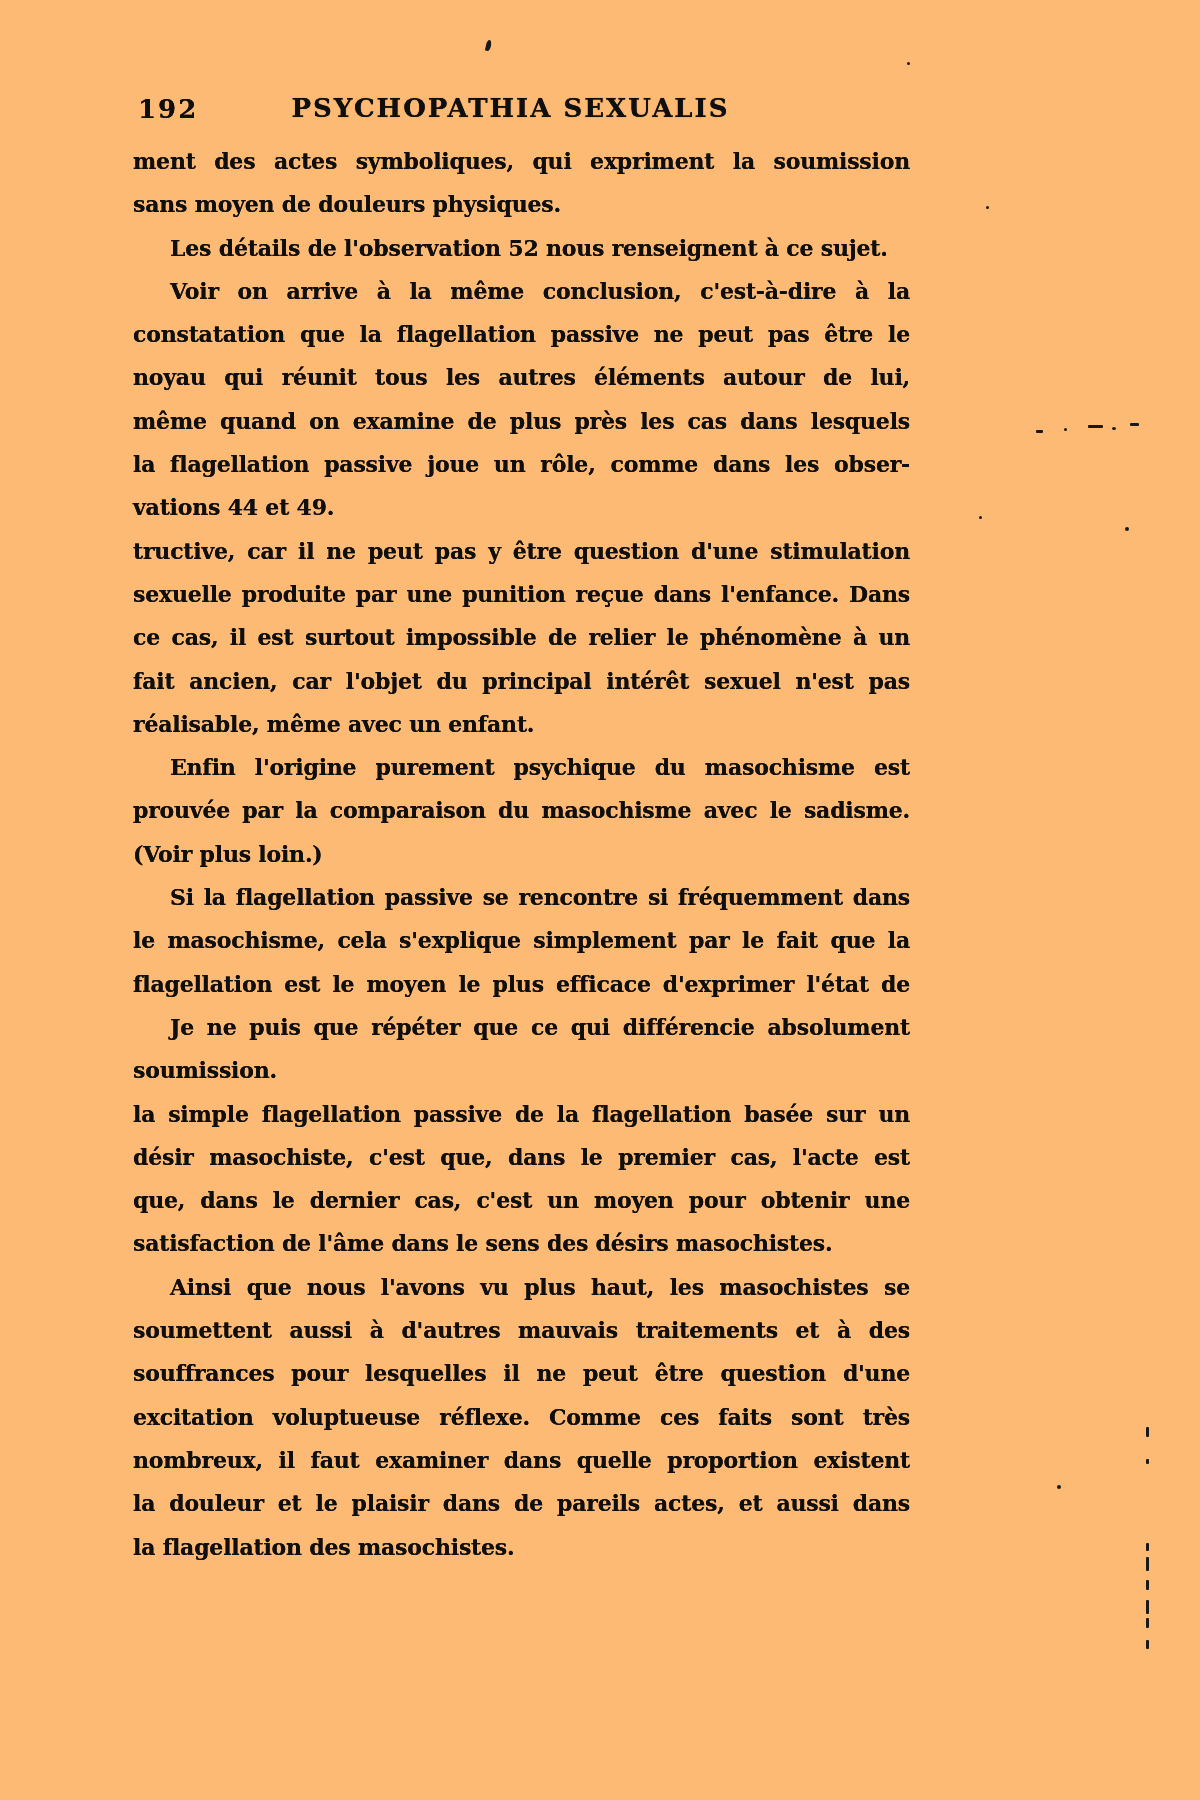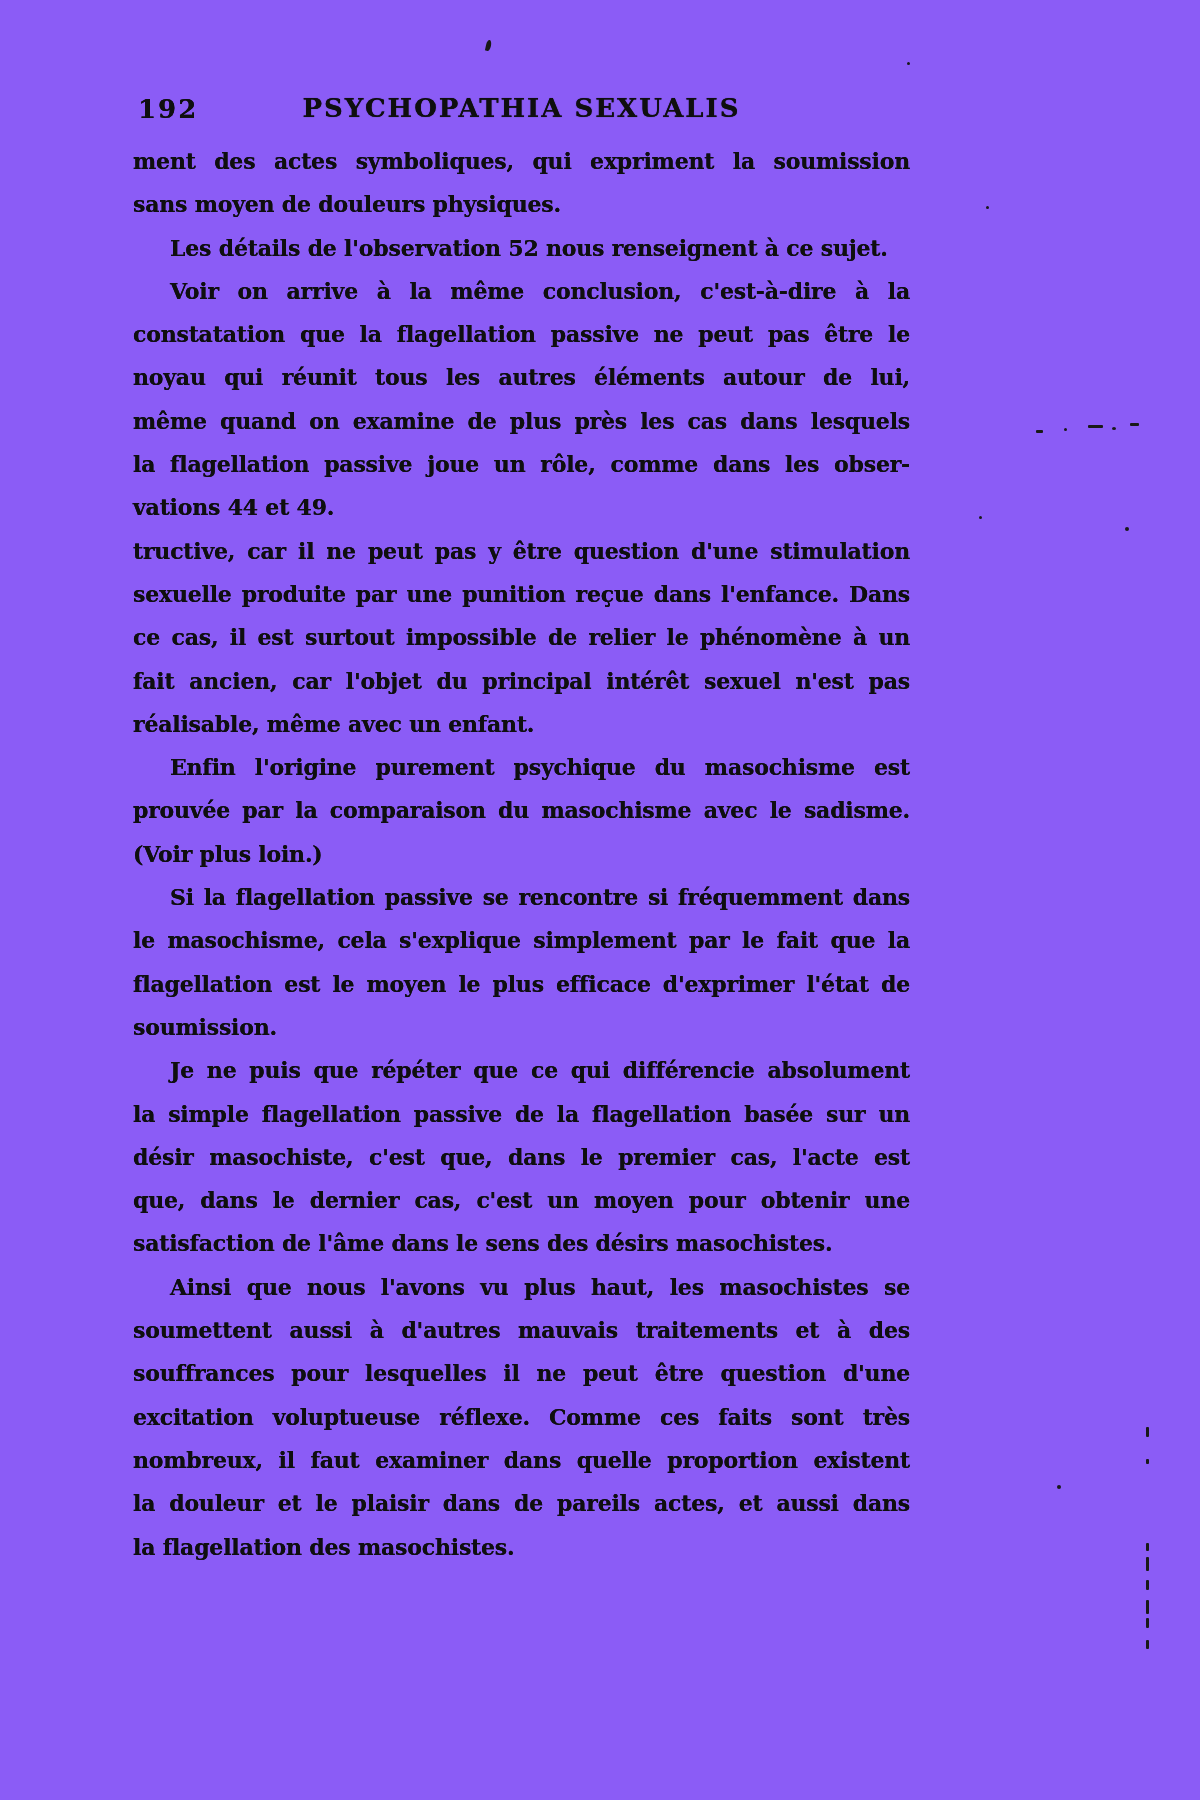--- a/index.html
+++ b/index.html
@@ -1,37 +1,37 @@
 <!DOCTYPE html>
 <html><head>
 <meta charset="utf-8">
 <style>
   html, body { margin: 0; padding: 0; background: #e8e8e8; }
   .page {
     position: relative;
     width: 1200px;
     height: 1800px;
-    background: #8b5cf6;
+    background: #fdba74;
     overflow: hidden;
     font-family: "DejaVu Serif", serif;
     color: #0f0f0f;
   }
   
   .pagenum {
     position: absolute;
     left: 138px;
     top: 94px;
     font-weight: 700;
     font-size: 26px;
     letter-spacing: 2px;
     text-shadow: 0 0 0.6px rgba(0,0,0,.85);
   }
   .running-title {
     position: absolute;
-    left: 133px;
+    left: 122px;
     top: 93px;
     width: 777px;
     text-align: center;
     font-weight: 700;
     font-size: 26px;
     letter-spacing: 2px;
     text-shadow: 0 0 0.7px rgba(0,0,0,.9);
     white-space: nowrap;
   }
   
@@ -86,22 +86,22 @@
       <div class="line">sexuelle produite par une punition reçue dans l'enfance. Dans</div>
       <div class="line">ce cas, il est surtout impossible de relier le phénomène à un</div>
       <div class="line">fait ancien, car l'objet du principal intérêt sexuel n'est pas</div>
       <div class="line end">réalisable, même avec un enfant.</div>
       <div class="line indent">Enfin l'origine purement psychique du masochisme est</div>
       <div class="line">prouvée par la comparaison du masochisme avec le sadisme.</div>
       <div class="line end">(Voir plus loin.)</div>
       <div class="line indent">Si la flagellation passive se rencontre si fréquemment dans</div>
       <div class="line">le masochisme, cela s'explique simplement par le fait que la</div>
       <div class="line">flagellation est le moyen le plus efficace d'exprimer l'état de</div>
+      <div class="line indent">Je ne puis que répéter que ce qui différencie absolument</div>
       <div class="line end">soumission.</div>
-      <div class="line indent">Je ne puis que répéter que ce qui différencie absolument</div>
       <div class="line">la simple flagellation passive de la flagellation basée sur un</div>
       <div class="line">désir masochiste, c'est que, dans le premier cas, l'acte est</div>
       <div class="line">que, dans le dernier cas, c'est un moyen pour obtenir une</div>
       <div class="line end">satisfaction de l'âme dans le sens des désirs masochistes.</div>
       <div class="line indent">Ainsi que nous l'avons vu plus haut, les masochistes se</div>
       <div class="line">soumettent aussi à  d'autres mauvais  traitements et à des</div>
       <div class="line">souffrances pour lesquelles il ne peut être question d'une</div>
       <div class="line">excitation voluptueuse réflexe. Comme ces faits sont très</div>
       <div class="line">nombreux, il faut examiner dans quelle proportion existent</div>
       <div class="line">la douleur et le plaisir dans de pareils actes, et aussi dans</div>

